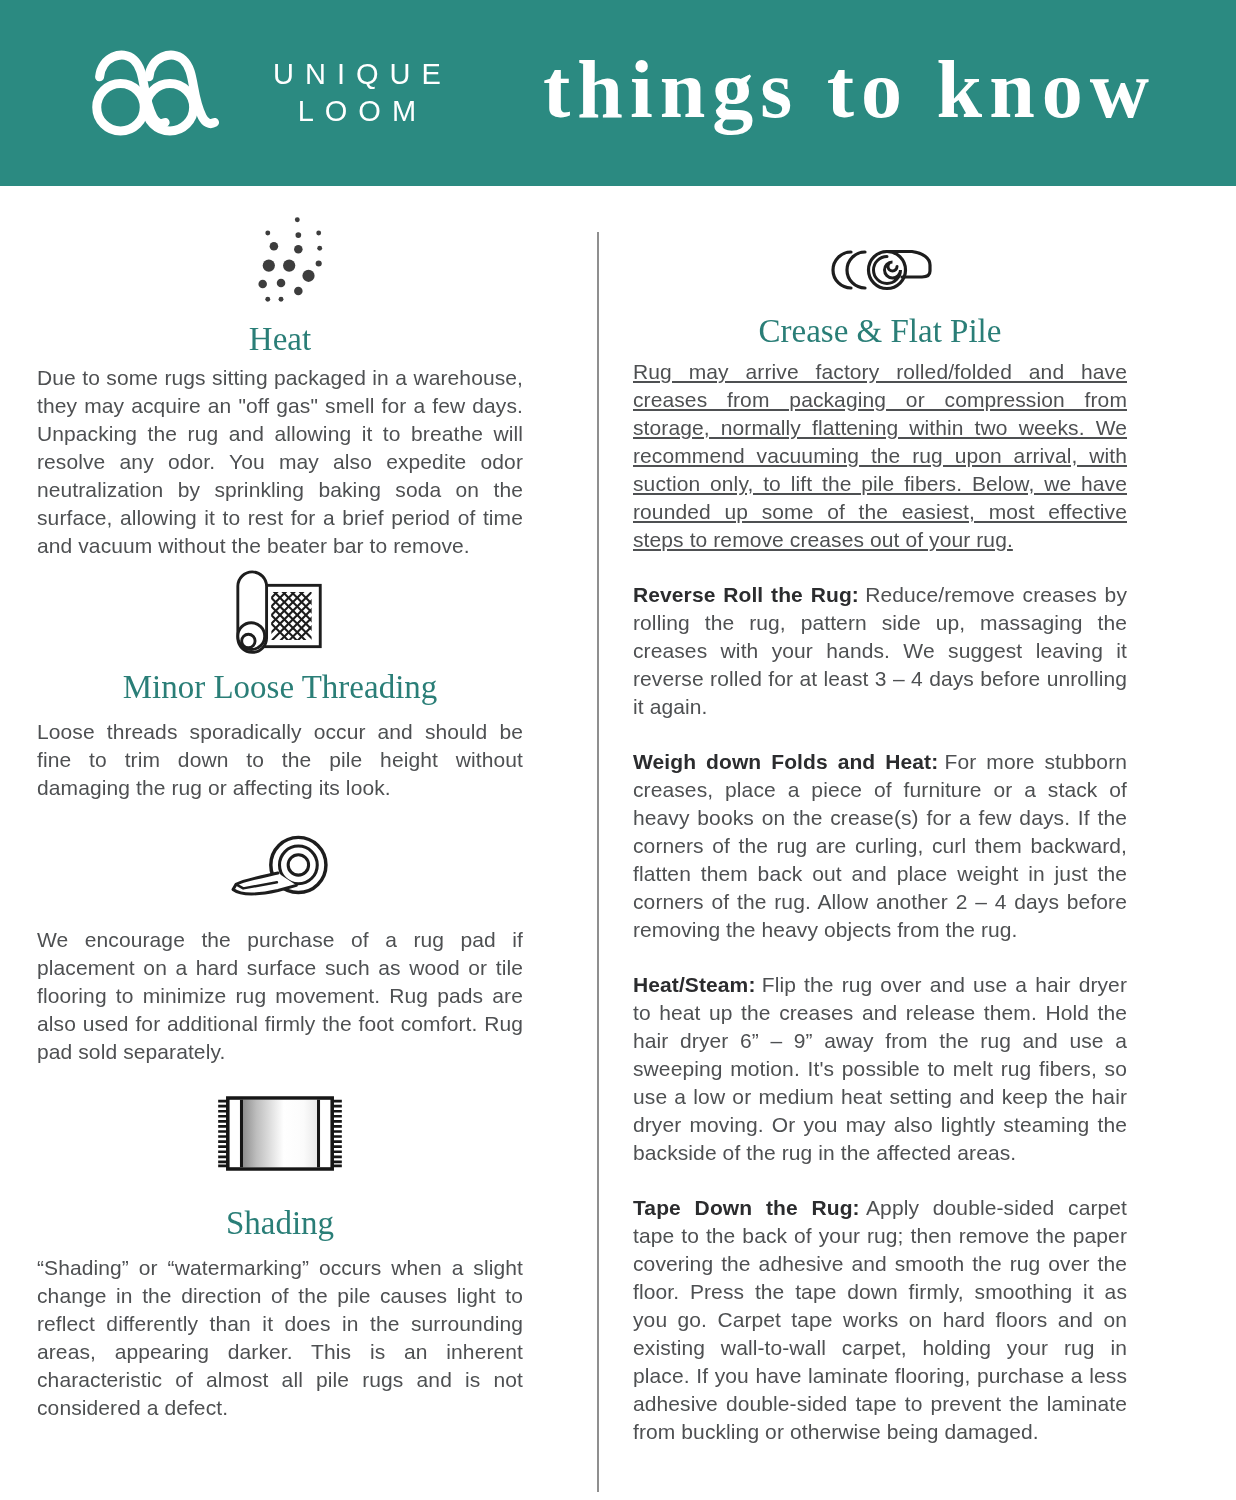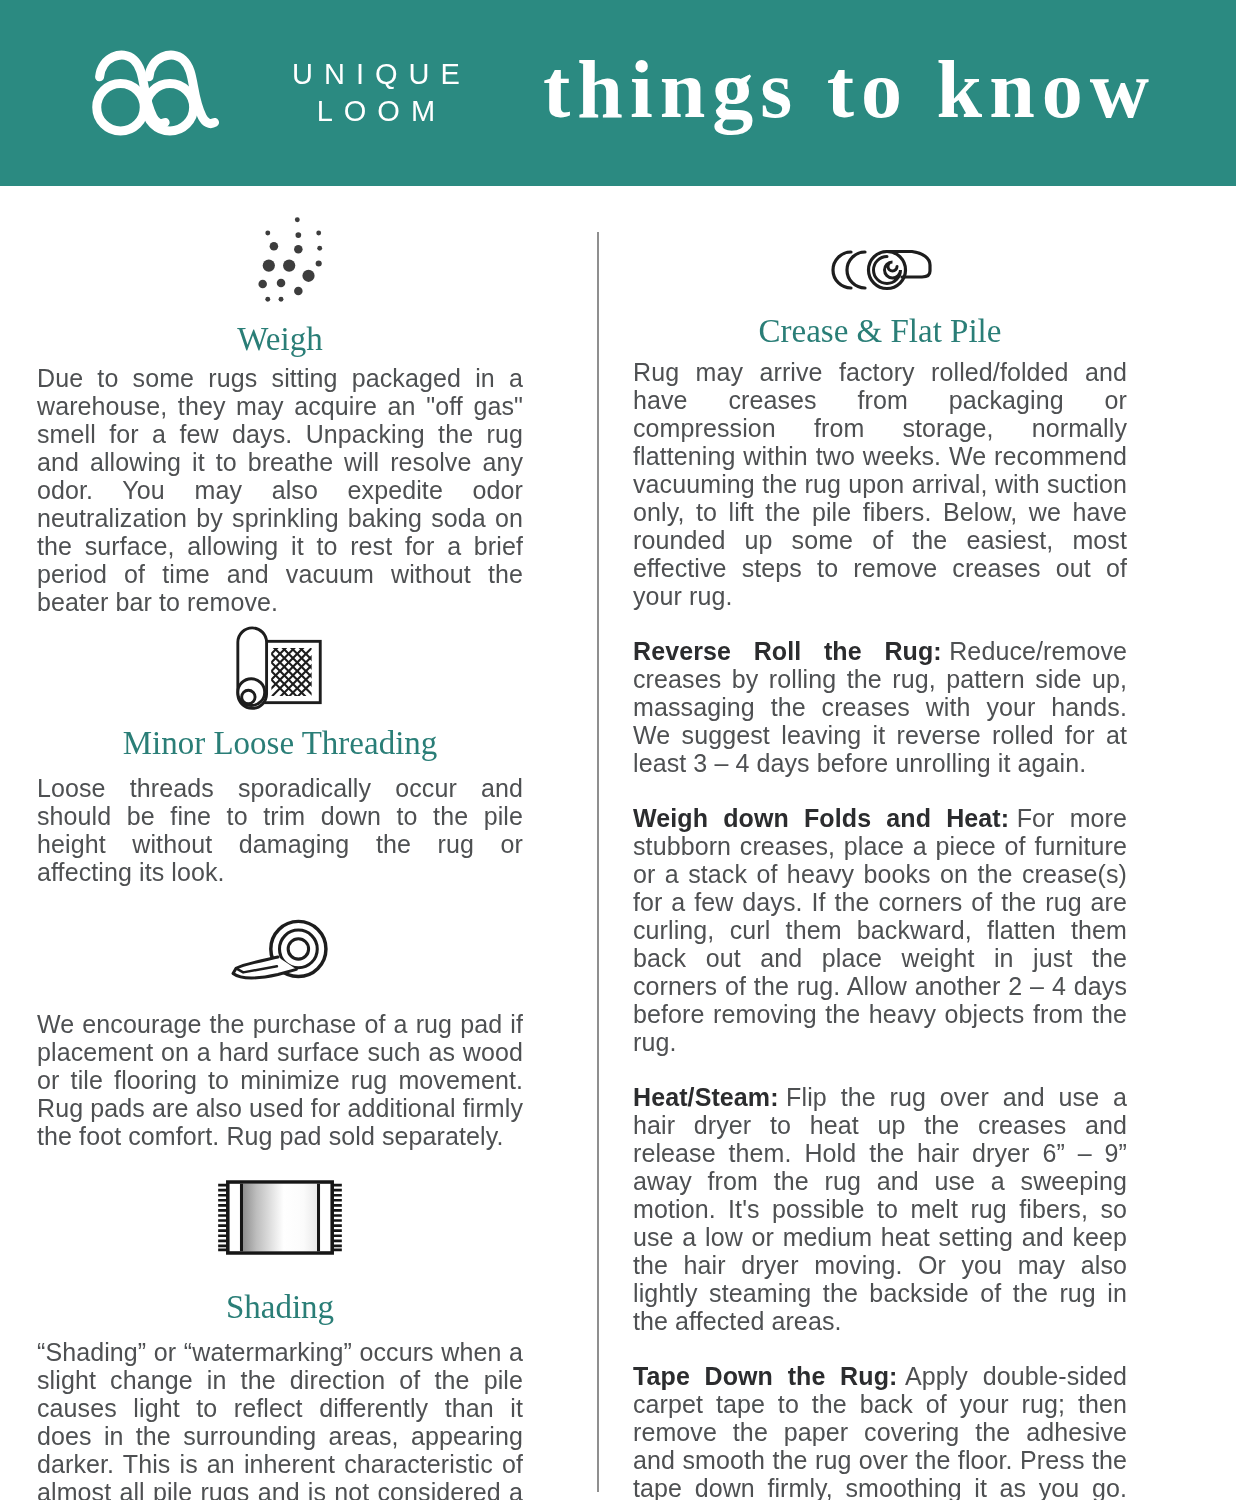--- a/index.html
+++ b/index.html
@@ -7,21 +7,21 @@
     width:1236px;height:1500px;overflow:hidden;
     background:#ffffff;
     font-family:"Liberation Sans",sans-serif;
     -webkit-font-smoothing:antialiased;
   }
   
   .banner{
     height:186px;background:#2b8a81;
     display:flex;align-items:center;
   }
-  .brand{display:flex;align-items:center;gap:37px;margin-left:92px;}
+  .brand{display:flex;align-items:center;gap:18px;margin-left:92px;}
   .logo-svg{width:152px;height:98px;display:block;}
   .brand-text{
     display:flex;flex-direction:column;align-items:center;
     color:#ffffff;font-size:29px;letter-spacing:11px;line-height:37px;
     padding-left:11px; 
     font-weight:400;
   }
   .title{
     margin:0 80px 6px auto;
     font-family:"Liberation Serif",serif;font-weight:700;
@@ -38,24 +38,24 @@
   .i2{margin:14px 0 10px;height:84px;}
   .i3{margin:38px 0 30px;height:56px;}
   .i4{margin:30px 0 34px;height:74px;}
   .i5{margin:62px 0 20px;height:44px;}
   .sec-heading{
     font-family:"Liberation Serif",serif;font-weight:400;
     color:#2a7e77;font-size:33px;line-height:38px;
     text-align:center;margin:0;
   }
   .body{
-    font-size:25px;line-height:28px;color:#4e5052;
+    font-size:21px;line-height:28px;color:#4e5052;
     text-align:justify;margin:0;letter-spacing:0.1px;
   }
-  .mt6{margin-top:6px;} .mt4{margin-top:12px;} .mt8{margin-top:8px;}
+  .mt6{margin-top:6px;} .mt4{margin-top:12px;} .mt8{margin-top:8px;text-decoration:underline;}
   .tip{margin-top:27px;}
   .tip-label{color:#2b2c2e;font-weight:700;margin-right:0.3em;}
   .ic{display:block;}
   .ic *{vector-effect:none;}
 </style>
 </head>
 <body>
 
 <div class="page">
 
@@ -94,21 +94,21 @@
               <circle cx="64" cy="53" r="6"></circle>
             <circle cx="93" cy="51" r="3"></circle>
               <circle cx="83" cy="63" r="6"></circle>
               <circle cx="38" cy="71" r="4.2"></circle>
             <circle cx="56" cy="70" r="4.2"></circle>
               <circle cx="73" cy="78" r="4.2"></circle>
               <circle cx="43" cy="86" r="2.4"></circle>
             <circle cx="56" cy="86" r="2.4"></circle>
           </svg>
         </div>
-        <h2 class="sec-heading">Weigh</h2>
+        <h2 class="sec-heading">Heat</h2>
         <p class="body mt6">Due to some rugs sitting packaged in a warehouse, they may acquire an "off gas" smell for a few days. Unpacking the rug and allowing it to breathe will resolve any odor. You may also expedite odor neutralization by sprinkling baking soda on the surface, allowing it to rest for a brief period of time and vacuum without the beater bar to remove.</p>
       </div>
 
       <div class="blk">
         <div class="icon-wrap i2">
           <svg class="ic" width="90" height="92" viewBox="0 0 92 96" fill="none" stroke="#1d1d1d" stroke-width="3">
             <defs>
                 <clipPath id="hatchclip">
                   <rect x="37" y="23" width="42" height="50"></rect>
                 </clipPath>

